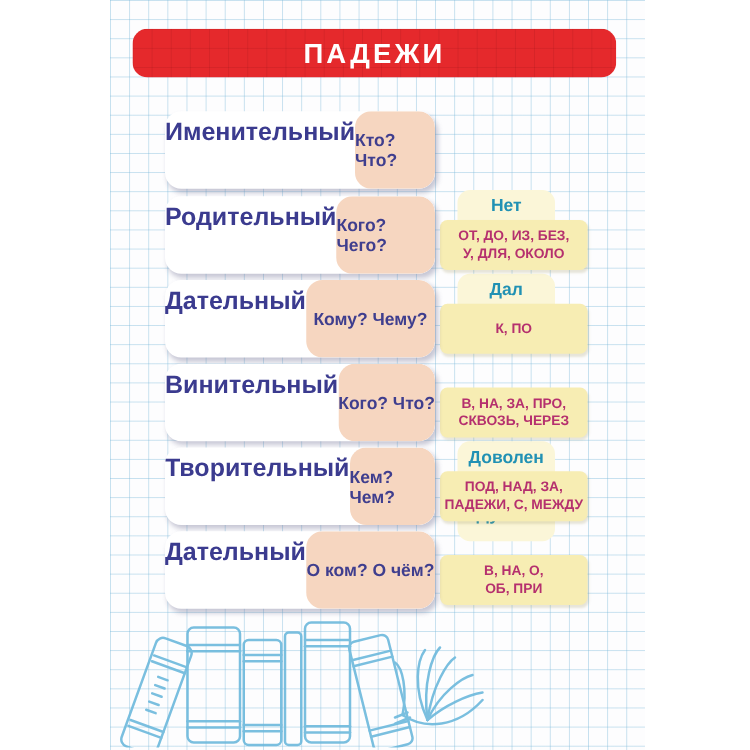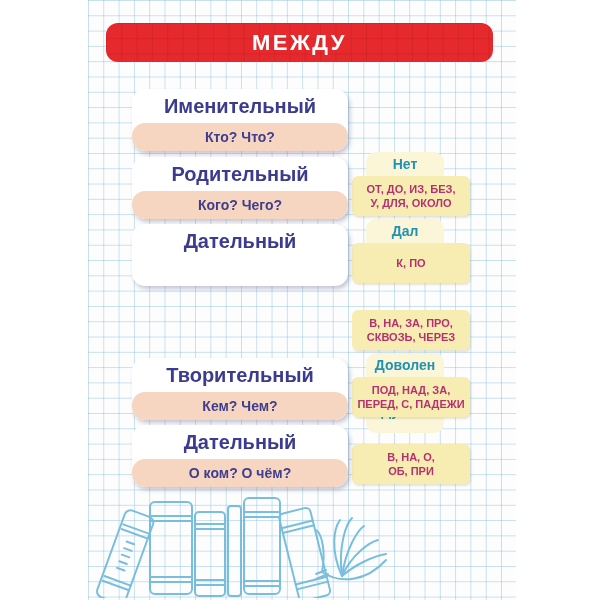--- a/index.html
+++ b/index.html
@@ -24,21 +24,21 @@
       linear-gradient(to bottom, rgba(80,0,5,.10) 1px, transparent 1px);
     background-size:15.3px 15.3px;
     border-radius:12px;
     display:flex;align-items:center;justify-content:center;
     color:#ffffff;font-size:22px;letter-spacing:2.5px;
   }
   .case-card{
     position:absolute;left:44px;width:216px;height:62px;
     background:#ffffff;border-radius:13px;overflow:hidden;z-index:3;
     box-shadow:2px 3px 4px rgba(90,90,130,.33);
-    display:flex;flex-direction:column;
+    display:flex;flex-direction:row;
   }
   .case-name{
     height:34px;display:flex;align-items:center;justify-content:center;
     color:#3b3b8f;font-size:20px;
   }
   .case-question{
     flex:1;background:#f6d6c0;display:flex;align-items:center;justify-content:center;
     color:#3f3e8e;font-size:14px;border-radius:13px;
   }
   .helper-pill{
@@ -63,48 +63,53 @@
   }
   .books{position:absolute;left:2px;top:486px;z-index:0;}
 </style>
 </head>
 <body>
 
 <div class="stage">
   <div class="page">
 
     <div class="banner">
-      <span>МЕЖДУ</span>
+      <span>ПАДЕЖИ</span>
     </div>
 
     <div class="case-card" style="top:89px">
       <div class="case-name">Именительный</div>
       <div class="case-question">Кто? Что?</div>
     </div>
 
     <div class="helper-tab" style="top:152px">Нет</div>
     <div class="prep-card" style="top:176px">ОТ, ДО, ИЗ, БЕЗ,
 У, ДЛЯ, ОКОЛО</div>
     <div class="case-card" style="top:157px">
       <div class="case-name">Родительный</div>
       <div class="case-question">Кого? Чего?</div>
     </div>
 
     <div class="helper-tab" style="top:219px">Дал</div>
     <div class="prep-card" style="top:243px">К, ПО</div>
     <div class="case-card" style="top:224px">
       <div class="case-name">Дательный</div>
+      <div class="case-question">Кому? Чему?</div>
     </div>
 
     <div class="prep-card" style="top:310px">В, НА, ЗА, ПРО,
 СКВОЗЬ, ЧЕРЕЗ</div>
+    <div class="case-card" style="top:291px">
+      <div class="case-name">Винительный</div>
+      <div class="case-question">Кого? Что?</div>
+    </div>
 
     <div class="helper-tab" style="top:353px">Доволен</div>
     <div class="prep-card" style="top:377px">ПОД, НАД, ЗА,
-ПЕРЕД, С, ПАДЕЖИ</div>
+ПАДЕЖИ, С, МЕЖДУ</div>
     <div class="case-card" style="top:358px">
       <div class="case-name">Творительный</div>
       <div class="case-question">Кем? Чем?</div>
     </div>
 
     <div class="helper-tab" style="top:399px">Думаю</div>
     <div class="prep-card" style="top:444px">В, НА, О,
 ОБ, ПРИ</div>
     <div class="case-card" style="top:425px">
       <div class="case-name">Дательный</div>

